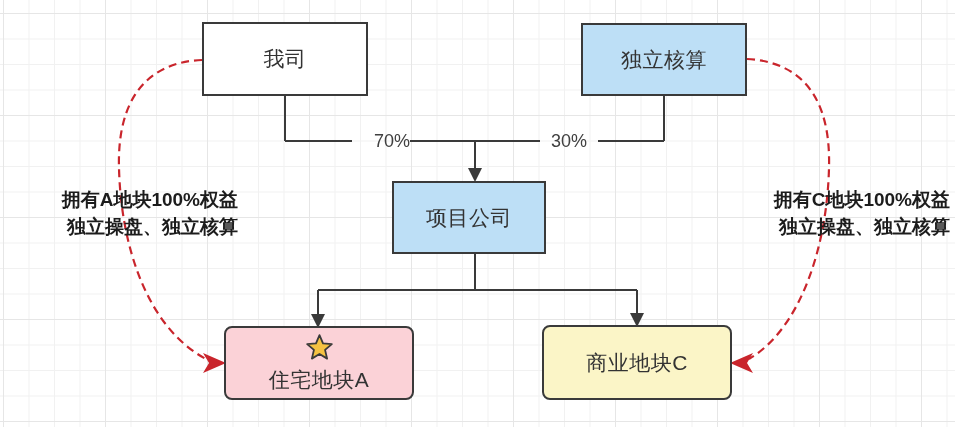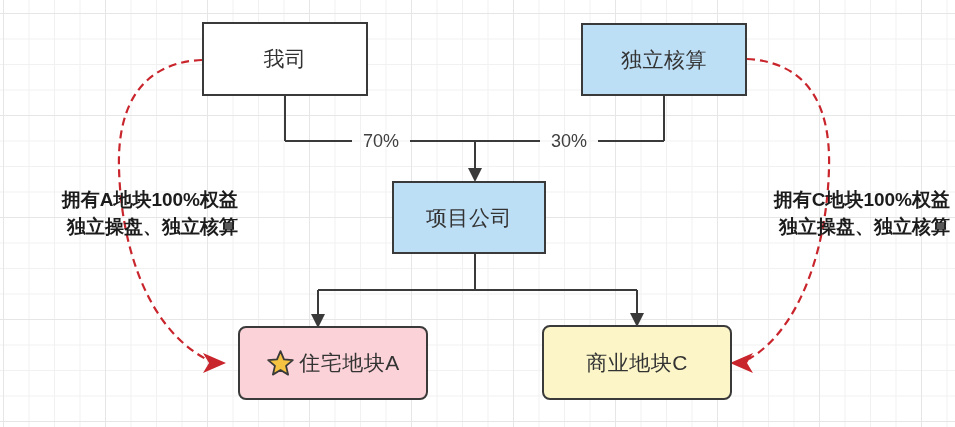--- a/index.html
+++ b/index.html
@@ -47,34 +47,34 @@
     color: #333;
     letter-spacing: 0.5px;
     cursor: default;
   }
   .node.blue { background: var(--node-blue); }
   .node.pink { background: var(--node-pink); border-radius: 8px; border-width: 2.5px; }
   .node.yellow { background: var(--node-yellow); border-radius: 8px; border-width: 2.5px; }
   .node-our       { left: 202px; top: 22px;  width: 166px; height: 74px; }
   .node-partner   { left: 581px; top: 23px;  width: 166px; height: 73px; }
   .node-project   { left: 392px; top: 181px; width: 154px; height: 73px; }
-  .node-parcel-a  { left: 238px; top: 326px; width: 190px; height: 74px; }
+  .node-parcel-a  { left: 224px; top: 326px; width: 190px; height: 74px; flex-direction: column; }
   .node-parcel-c  { left: 542px; top: 325px; width: 190px; height: 75px; }
   .pct {
     position: absolute;
     z-index: 2;
     top: 129px;
     width: 58px;
     height: 24px;
     line-height: 24px;
     text-align: center;
     font-size: 18px;
     color: #404040;
   }
-  .pct-70 { left: 352px; }
+  .pct-70 { left: 352px; text-align: right; }
   .pct-30 { left: 540px; }
   .note {
     position: absolute;
     z-index: 2;
     width: 230px;
     text-align: right;
     font-size: 19px;
     font-weight: bold;
     color: #1c1c1c;
     line-height: 27px;

